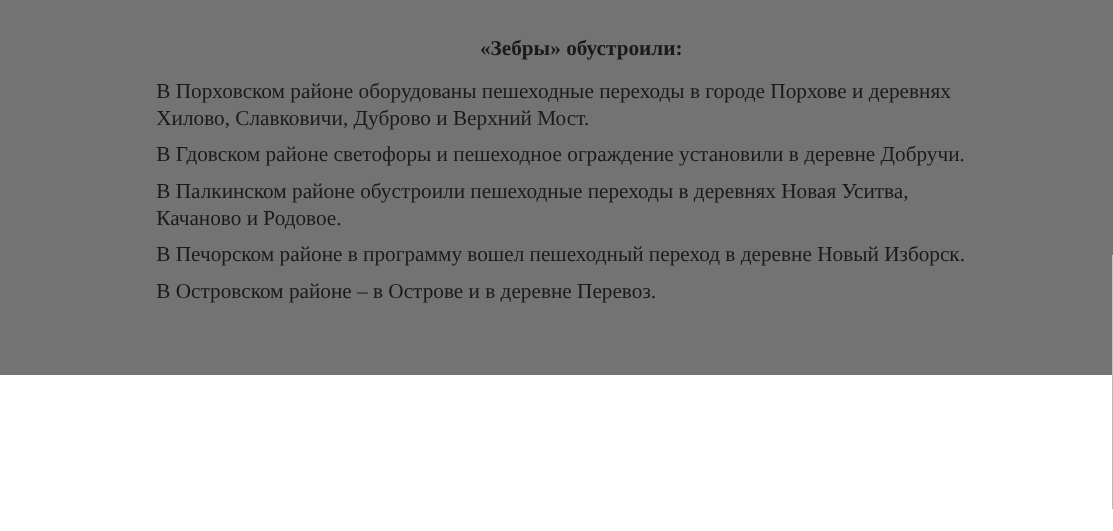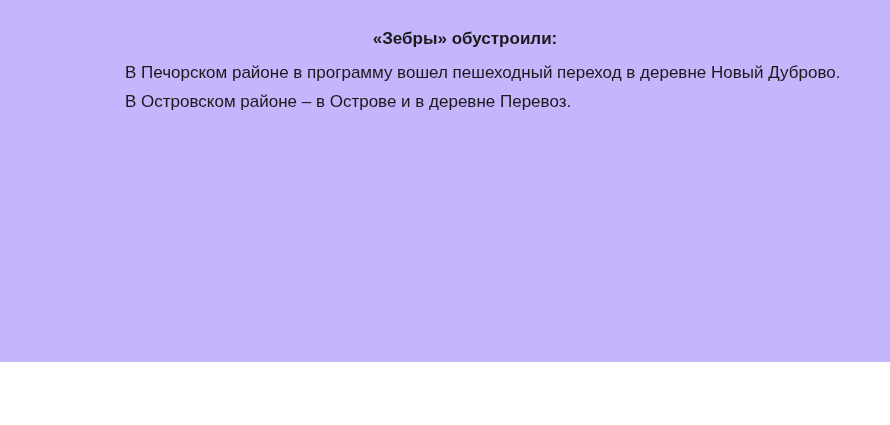--- a/index.html
+++ b/index.html
@@ -3,24 +3,24 @@
 <meta charset="utf-8">
 <style>
   html, body {
     margin: 0;
     padding: 0;
     background: #ffffff;
   }
   .page {
     position: relative;
     width: 890px;
-    height: 362px;
-    background: #c4b5fd;
+    height: 300px;
+    background: #737373;
     overflow: hidden;
-    font-family: Liberation Sans, sans-serif;
+    font-family: Liberation Serif, serif;
     color: #1a1a1a;
     box-sizing: border-box;
   }
   .doc-title {
     margin: 0;
     padding-top: 28px;
     font-size: 17px;
     line-height: 22px;
     font-weight: bold;
     text-align: center;
@@ -41,17 +41,22 @@
   }
 </style>
 </head>
 <body>
 
 <div class="page">
 
   <h1 class="doc-title">«Зебры» обустроили:</h1>
 
   <div class="doc-body">
-    <p>В Печорском районе в программу вошел пешеходный переход в деревне Новый Дуброво.</p>
+    <p>В Порховском районе оборудованы пешеходные переходы в городе Порхове и деревнях
+Хилово, Славковичи, Дуброво и Верхний Мост.</p>
+    <p>В Гдовском районе светофоры и пешеходное ограждение установили в деревне Добручи.</p>
+    <p>В Палкинском районе обустроили пешеходные переходы в деревнях Новая Уситва,
+Качаново и Родовое.</p>
+    <p>В Печорском районе в программу вошел пешеходный переход в деревне Новый Изборск.</p>
     <p>В Островском районе – в Острове и в деревне Перевоз.</p>
   </div>
 
 </div>
 
 </body></html>

